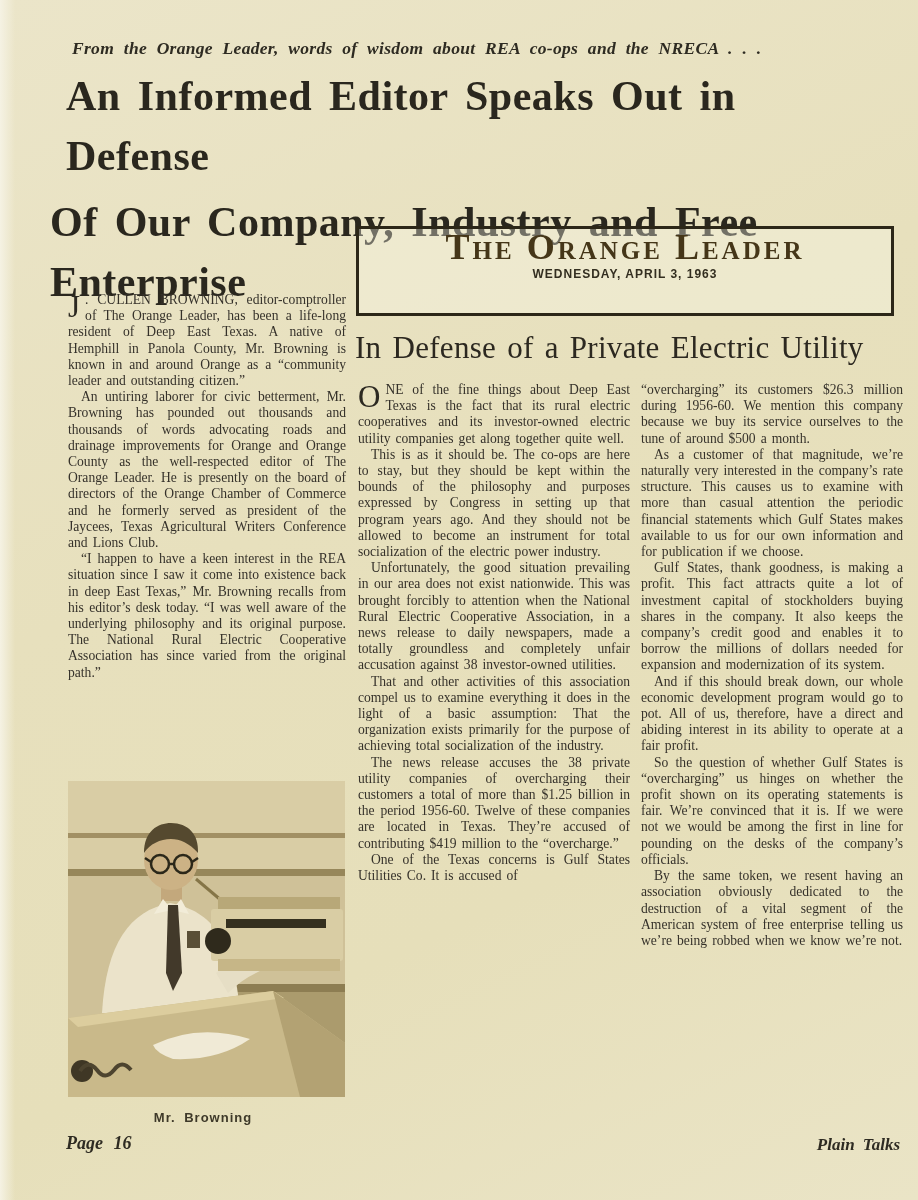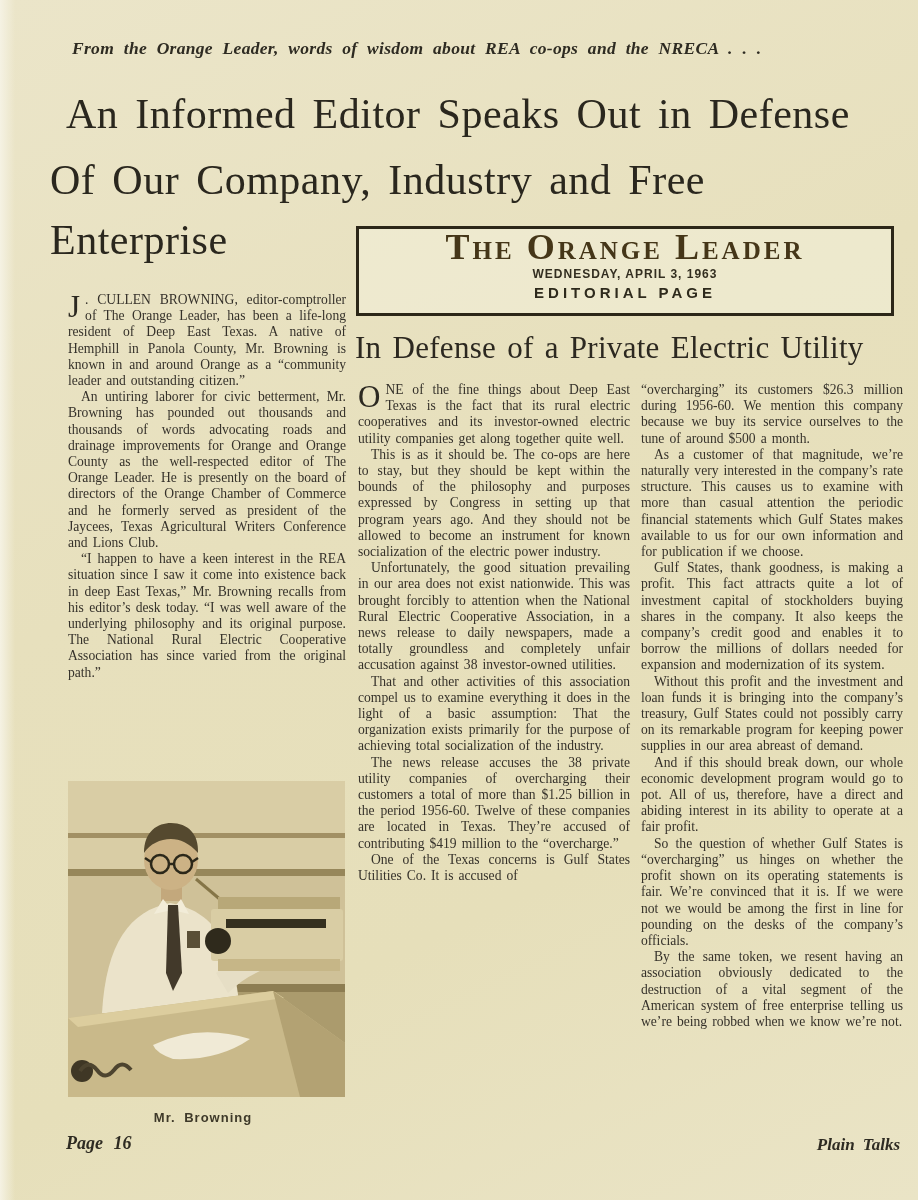--- a/index.html
+++ b/index.html
@@ -18,22 +18,22 @@
     background: linear-gradient(90deg, #f5f2e3 0%, rgba(245,242,227,0) 100%);
   }
   
   .kicker {
     position: absolute; left: 72px; top: 38px; width: 810px;
     font-style: italic; font-weight: 700; font-size: 17.5px;
     letter-spacing: 0.3px; word-spacing: 5px; color: #2e2b22;
   }
   
   .headline {
-    position: absolute; left: 50px; top: 84px; width: 830px;
-    font-size: 42px; font-weight: 400; color: #2a271e;
+    position: absolute; left: 50px; top: 66px; width: 830px;
+    font-size: 42px; font-weight: 700; color: #2a271e;
     line-height: 60px; letter-spacing: 0.5px; word-spacing: 6px;
   }
   .headline .l1 { display: block; padding-left: 16px; }
   .headline .l2 { display: block; margin-top: 6px; }
   
   .col {
     position: absolute;
     font-size: 13.6px; line-height: 16.2px;
     text-align: justify; word-spacing: 1.6px;
   }
@@ -112,39 +112,37 @@
 
   <div class="col left-col">
     <p class="lead"><span class="dropcap">J</span><span>. CULLEN BROWNING, editor-comptroller of The Orange Leader, has been a life-long resident of Deep East Texas. A native of Hemphill in Panola County, Mr. Browning is known in and around Orange as a “community leader and outstanding citizen.”</span></p>
     <p>An untiring laborer for civic betterment, Mr. Browning has pounded out thousands and thousands of words advocating roads and drainage improvements for Orange and Orange County as the well-respected editor of The Orange Leader. He is presently on the board of directors of the Orange Chamber of Commerce and he formerly served as president of the Jaycees, Texas Agricultural Writers Conference and Lions Club.</p>
     <p>“I happen to have a keen interest in the REA situation since I saw it come into existence back in deep East Texas,” Mr. Browning recalls from his editor’s desk today. “I was well aware of the underlying philosophy and its original purpose. The National Rural Electric Cooperative Association has since varied from the original path.”</p>
   </div>
 
   <div class="masthead">
     <div class="mh-title">The Orange Leader</div>
     <div class="mh-date">WEDNESDAY, APRIL 3, 1963</div>
-    <div class="mh-page">EDITORIAL PAGE</div>
   </div>
 
   <div class="editorial-title">In Defense of a Private Electric Utility</div>
 
   <div class="col mid-col">
     <p class="lead"><span class="dropcap">O</span><span>NE of the fine things about Deep East Texas is the fact that its rural electric cooperatives and its investor-owned electric utility companies get along together quite well.</span></p>
-    <p>This is as it should be. The co-ops are here to stay, but they should be kept within the bounds of the philosophy and purposes expressed by Congress in setting up that program years ago. And they should not be allowed to become an instrument for known socialization of the electric power industry.</p>
+    <p>This is as it should be. The co-ops are here to stay, but they should be kept within the bounds of the philosophy and purposes expressed by Congress in setting up that program years ago. And they should not be allowed to become an instrument for total socialization of the electric power industry.</p>
     <p>Unfortunately, the good situation prevailing in our area does not exist nationwide. This was brought forcibly to attention when the National Rural Electric Cooperative Association, in a news release to daily newspapers, made a totally groundless and completely unfair accusation against 38 investor-owned utilities.</p>
     <p>That and other activities of this association compel us to examine everything it does in the light of a basic assumption: That the organization exists primarily for the purpose of achieving total socialization of the industry.</p>
     <p>The news release accuses the 38 private utility companies of overcharging their customers a total of more than $1.25 billion in the period 1956-60. Twelve of these companies are located in Texas. They’re accused of contributing $419 million to the “overcharge.”</p>
     <p>One of the Texas concerns is Gulf States Utilities Co. It is accused of</p>
   </div>
 
   <div class="col right-col">
     <p class="lead">“overcharging” its customers $26.3 million during 1956-60. We mention this company because we buy its service ourselves to the tune of around $500 a month.</p>
     <p>As a customer of that magnitude, we’re naturally very interested in the company’s rate structure. This causes us to examine with more than casual attention the periodic financial statements which Gulf States makes available to us for our own information and for publication if we choose.</p>
     <p>Gulf States, thank goodness, is making a profit. This fact attracts quite a lot of investment capital of stockholders buying shares in the company. It also keeps the company’s credit good and enables it to borrow the millions of dollars needed for expansion and modernization of its system.</p>
-    <p>Without this profit and the investment and loan funds it is bringing into the company’s treasury, Gulf States could not possibly carry on its remarkable program for keeping power supplies in our area abreast of demand.</p>
     <p>And if this should break down, our whole economic development program would go to pot. All of us, therefore, have a direct and abiding interest in its ability to operate at a fair profit.</p>
     <p>So the question of whether Gulf States is “overcharging” us hinges on whether the profit shown on its operating statements is fair. We’re convinced that it is. If we were not we would be among the first in line for pounding on the desks of the company’s officials.</p>
     <p>By the same token, we resent having an association obviously dedicated to the destruction of a vital segment of the American system of free enterprise telling us we’re being robbed when we know we’re not.</p>
   </div>
 
   <div class="photo-wrap">
     <svg width="277" height="316" viewBox="0 0 277 316" role="img">
 
       <g>
         <rect width="277" height="316" fill="#cfc198"></rect>

